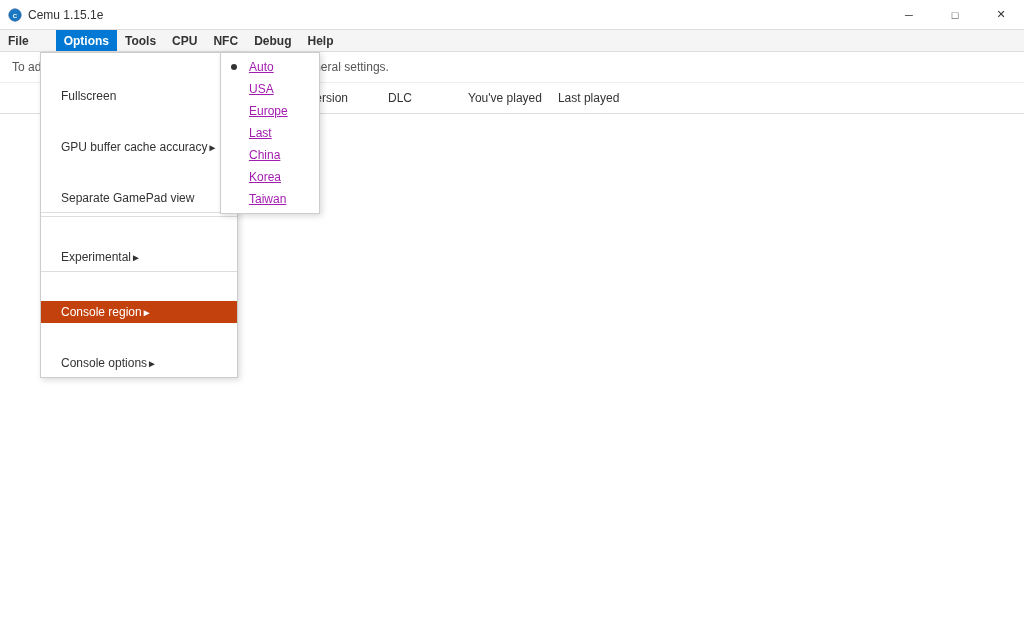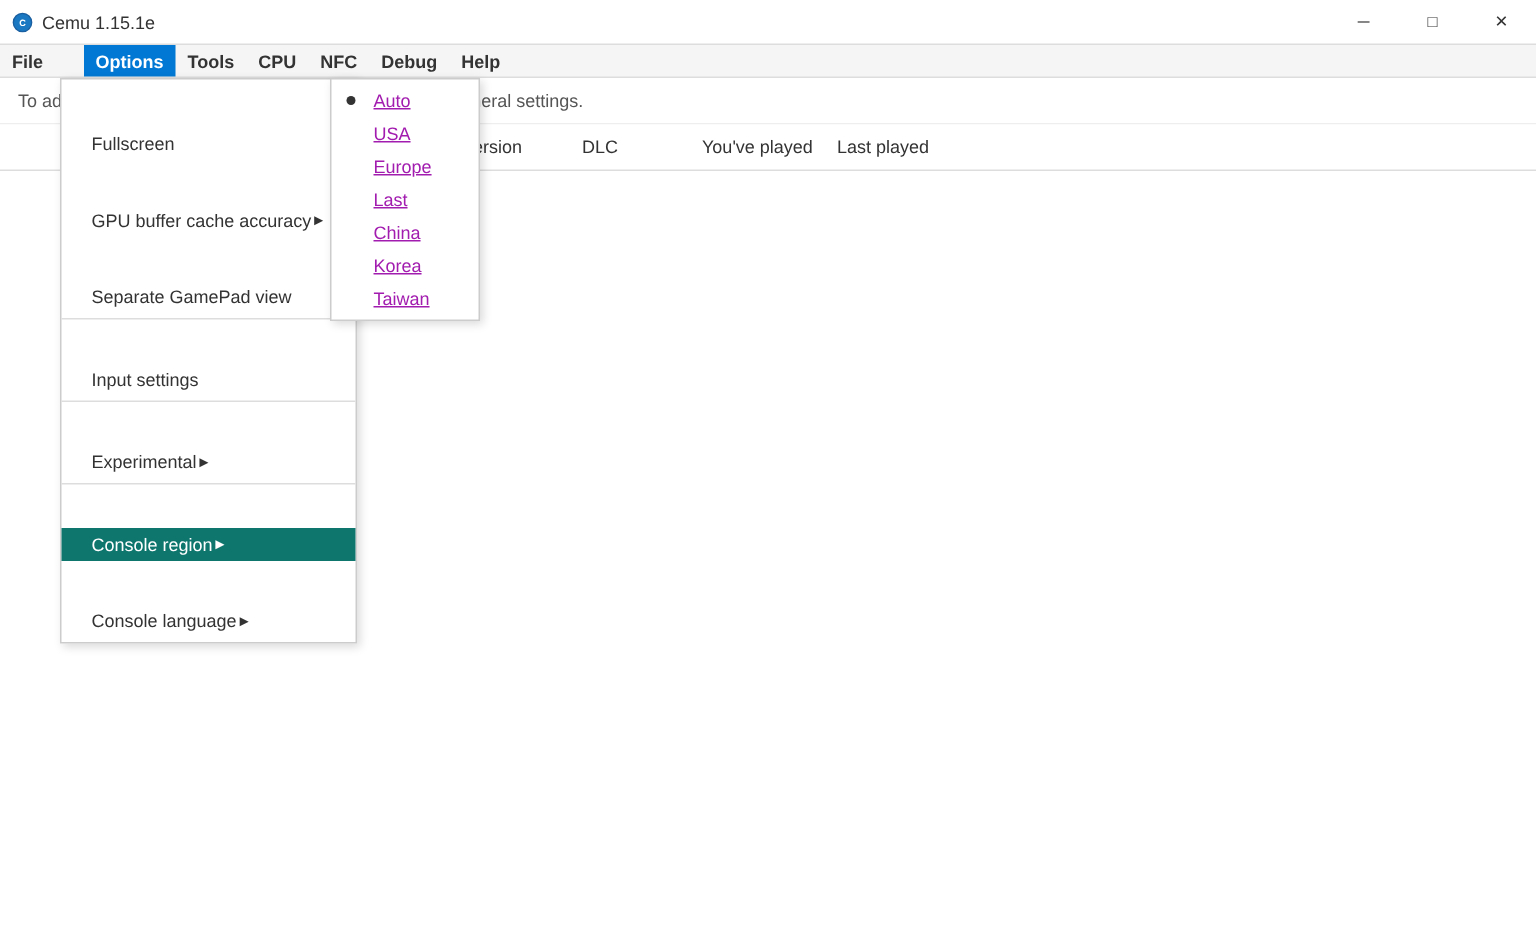--- a/index.html
+++ b/index.html
@@ -116,21 +116,21 @@
       cursor: pointer;
       font-size: 12px;
       color: #333;
       display: flex;
       align-items: center;
       justify-content: flex-start;
       white-space: nowrap;
       margin-top: 29px;
     }
     .menu-option.highlighted {
-      background: #0f766e;
+      background: #c2410c;
       color: #fff;
     }
     .menu-option .arrow {
       font-size: 10px;
     }
     .menu-separator {
       height: 1px;
       background: #ddd;
       margin: 3px 0;
     }
@@ -215,35 +215,32 @@
       <span>Fullscreen</span>
     </div>
     <div class="menu-option">
       <span>GPU buffer cache accuracy</span>
       <span class="arrow">►</span>
     </div>
     <div class="menu-option">
       <span>Separate GamePad view</span>
     </div>
     <div class="menu-separator"></div>
-    <div class="menu-option">
-      <span>Input settings</span>
-    </div>
     <div class="menu-separator"></div>
     <div class="menu-option">
       <span>Experimental</span>
       <span class="arrow">►</span>
     </div>
     <div class="menu-separator"></div>
     <div class="menu-option highlighted">
       <span>Console region</span>
       <span class="arrow">►</span>
     </div>
     <div class="menu-option">
-      <span>Console language</span>
+      <span>Console options</span>
       <span class="arrow">►</span>
     </div>
   </div>
 
   <div class="console-region-menu">
     <div class="region-option">
       <span class="dot"></span>
       <span>Auto</span>
     </div>
     <div class="region-option">

